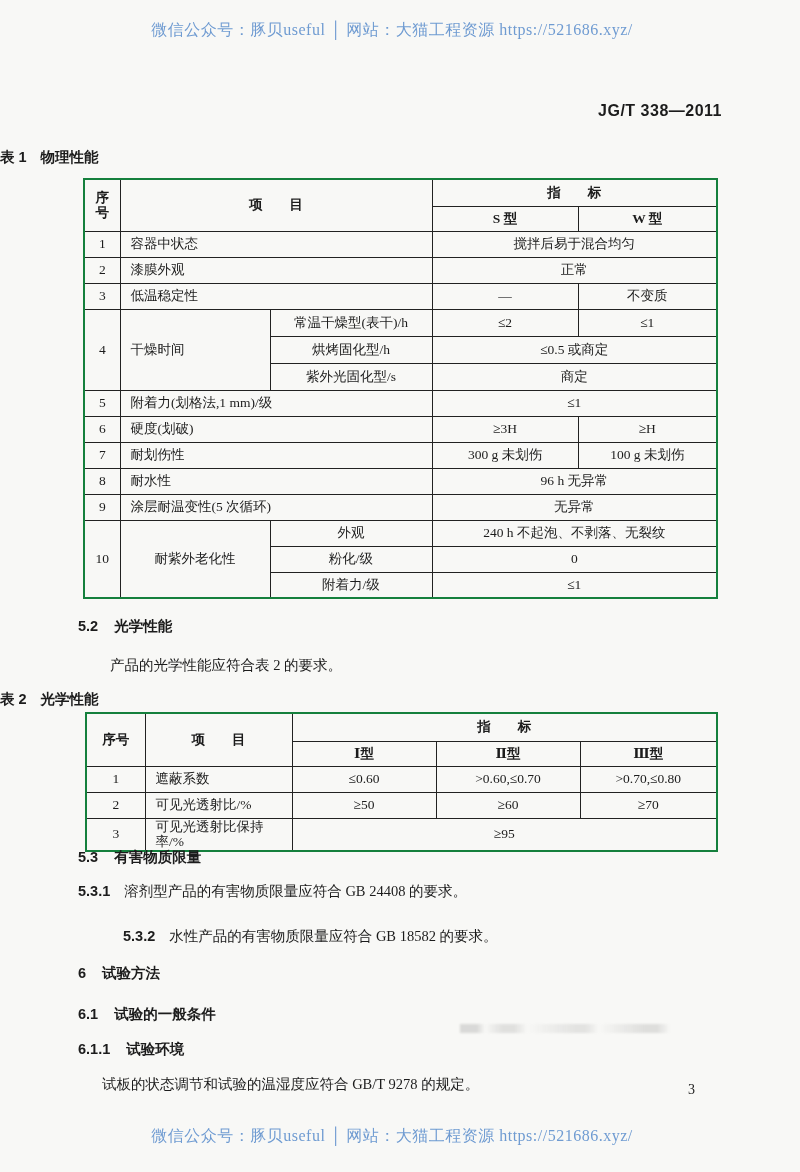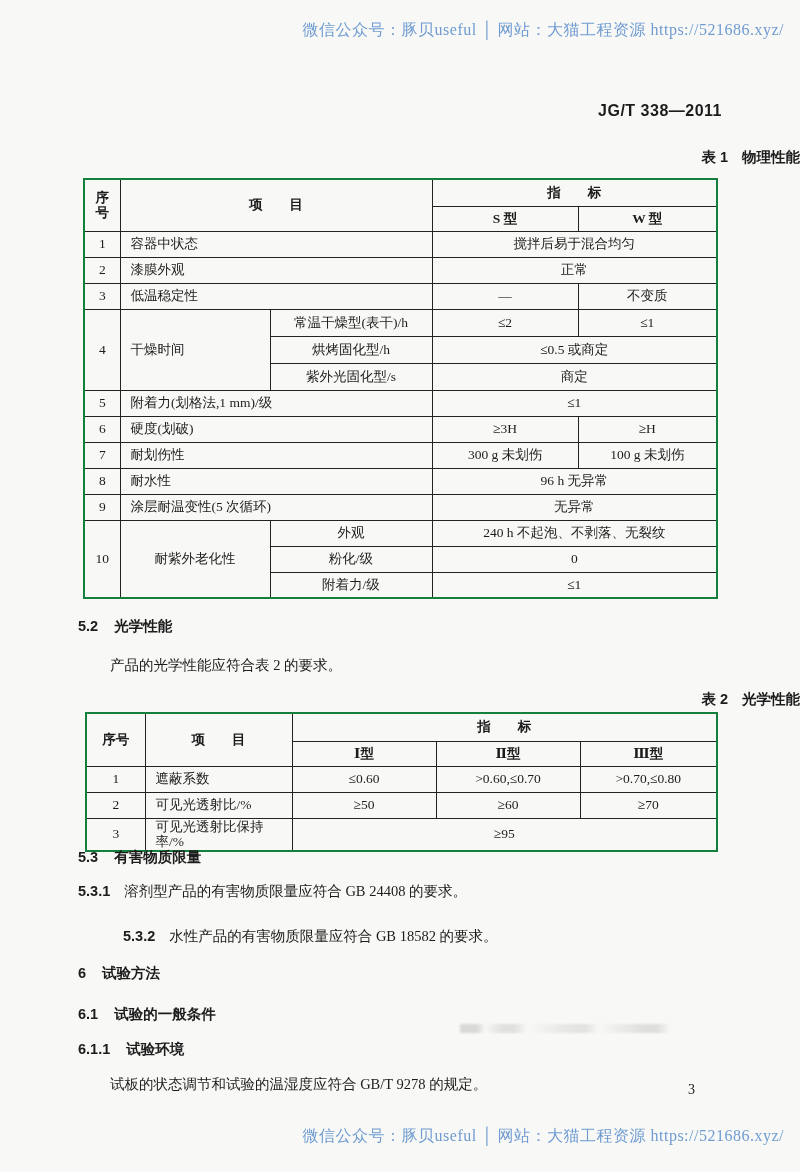--- a/index.html
+++ b/index.html
@@ -6,34 +6,34 @@
   body{
     width:800px;height:1172px;position:relative;
     background:#f8f8f6;
     color:#1c1c1c;
     font-family:"Liberation Serif","DejaVu Serif",serif;
   }
   .abs{position:absolute;}
 
   
   .watermark{
-    width:784px;text-align:right;
+    width:784px;text-align:center;
     font-size:16px;letter-spacing:0.5px;
     opacity:0.88;
   }
 
   
   .doc-code{
     font-family:"Liberation Sans","DejaVu Sans",sans-serif;
     font-weight:bold;font-size:16px;letter-spacing:0.5px;
   }
 
   
   .tbl-title{
-    width:800px;text-align:right;
+    width:800px;text-align:left;
     font-family:"Liberation Sans","DejaVu Sans",sans-serif;
     font-weight:bold;font-size:14.5px;
   }
   .tbl-title .gap{display:inline-block;width:14px;}
 
   
   table.std{
     border-collapse:collapse;table-layout:fixed;
     border:2px solid #15803d;
     background:transparent;
@@ -244,17 +244,17 @@
 <div class="abs heading" style="top:1005px;left:78px;">
   <span class="num">6.1</span><span>试验的一般条件</span>
 </div>
 
 <div class="abs heading" style="top:1040px;left:78px;">
   <span class="num">6.1.1</span><span>试验环境</span>
 </div>
 
 <div class="abs smudge" style="top:1024px;left:460px;"></div>
 
-<div class="abs para" style="top:1075px;left:110px;">试板的状态调节和试验的温湿度应符合 GB/T 9278 的规定。</div>
+<div class="abs para" style="top:1075px;left:102px;">试板的状态调节和试验的温湿度应符合 GB/T 9278 的规定。</div>
 
 <div class="abs page-num" style="top:1082px;left:688px;">3</div>
 
 <div class="abs watermark" style="top:1126px;left:0;color:#5d8fcd;">微信公众号：豚贝useful │ 网站：大猫工程资源 https://521686.xyz/</div>
 
 </body></html>

